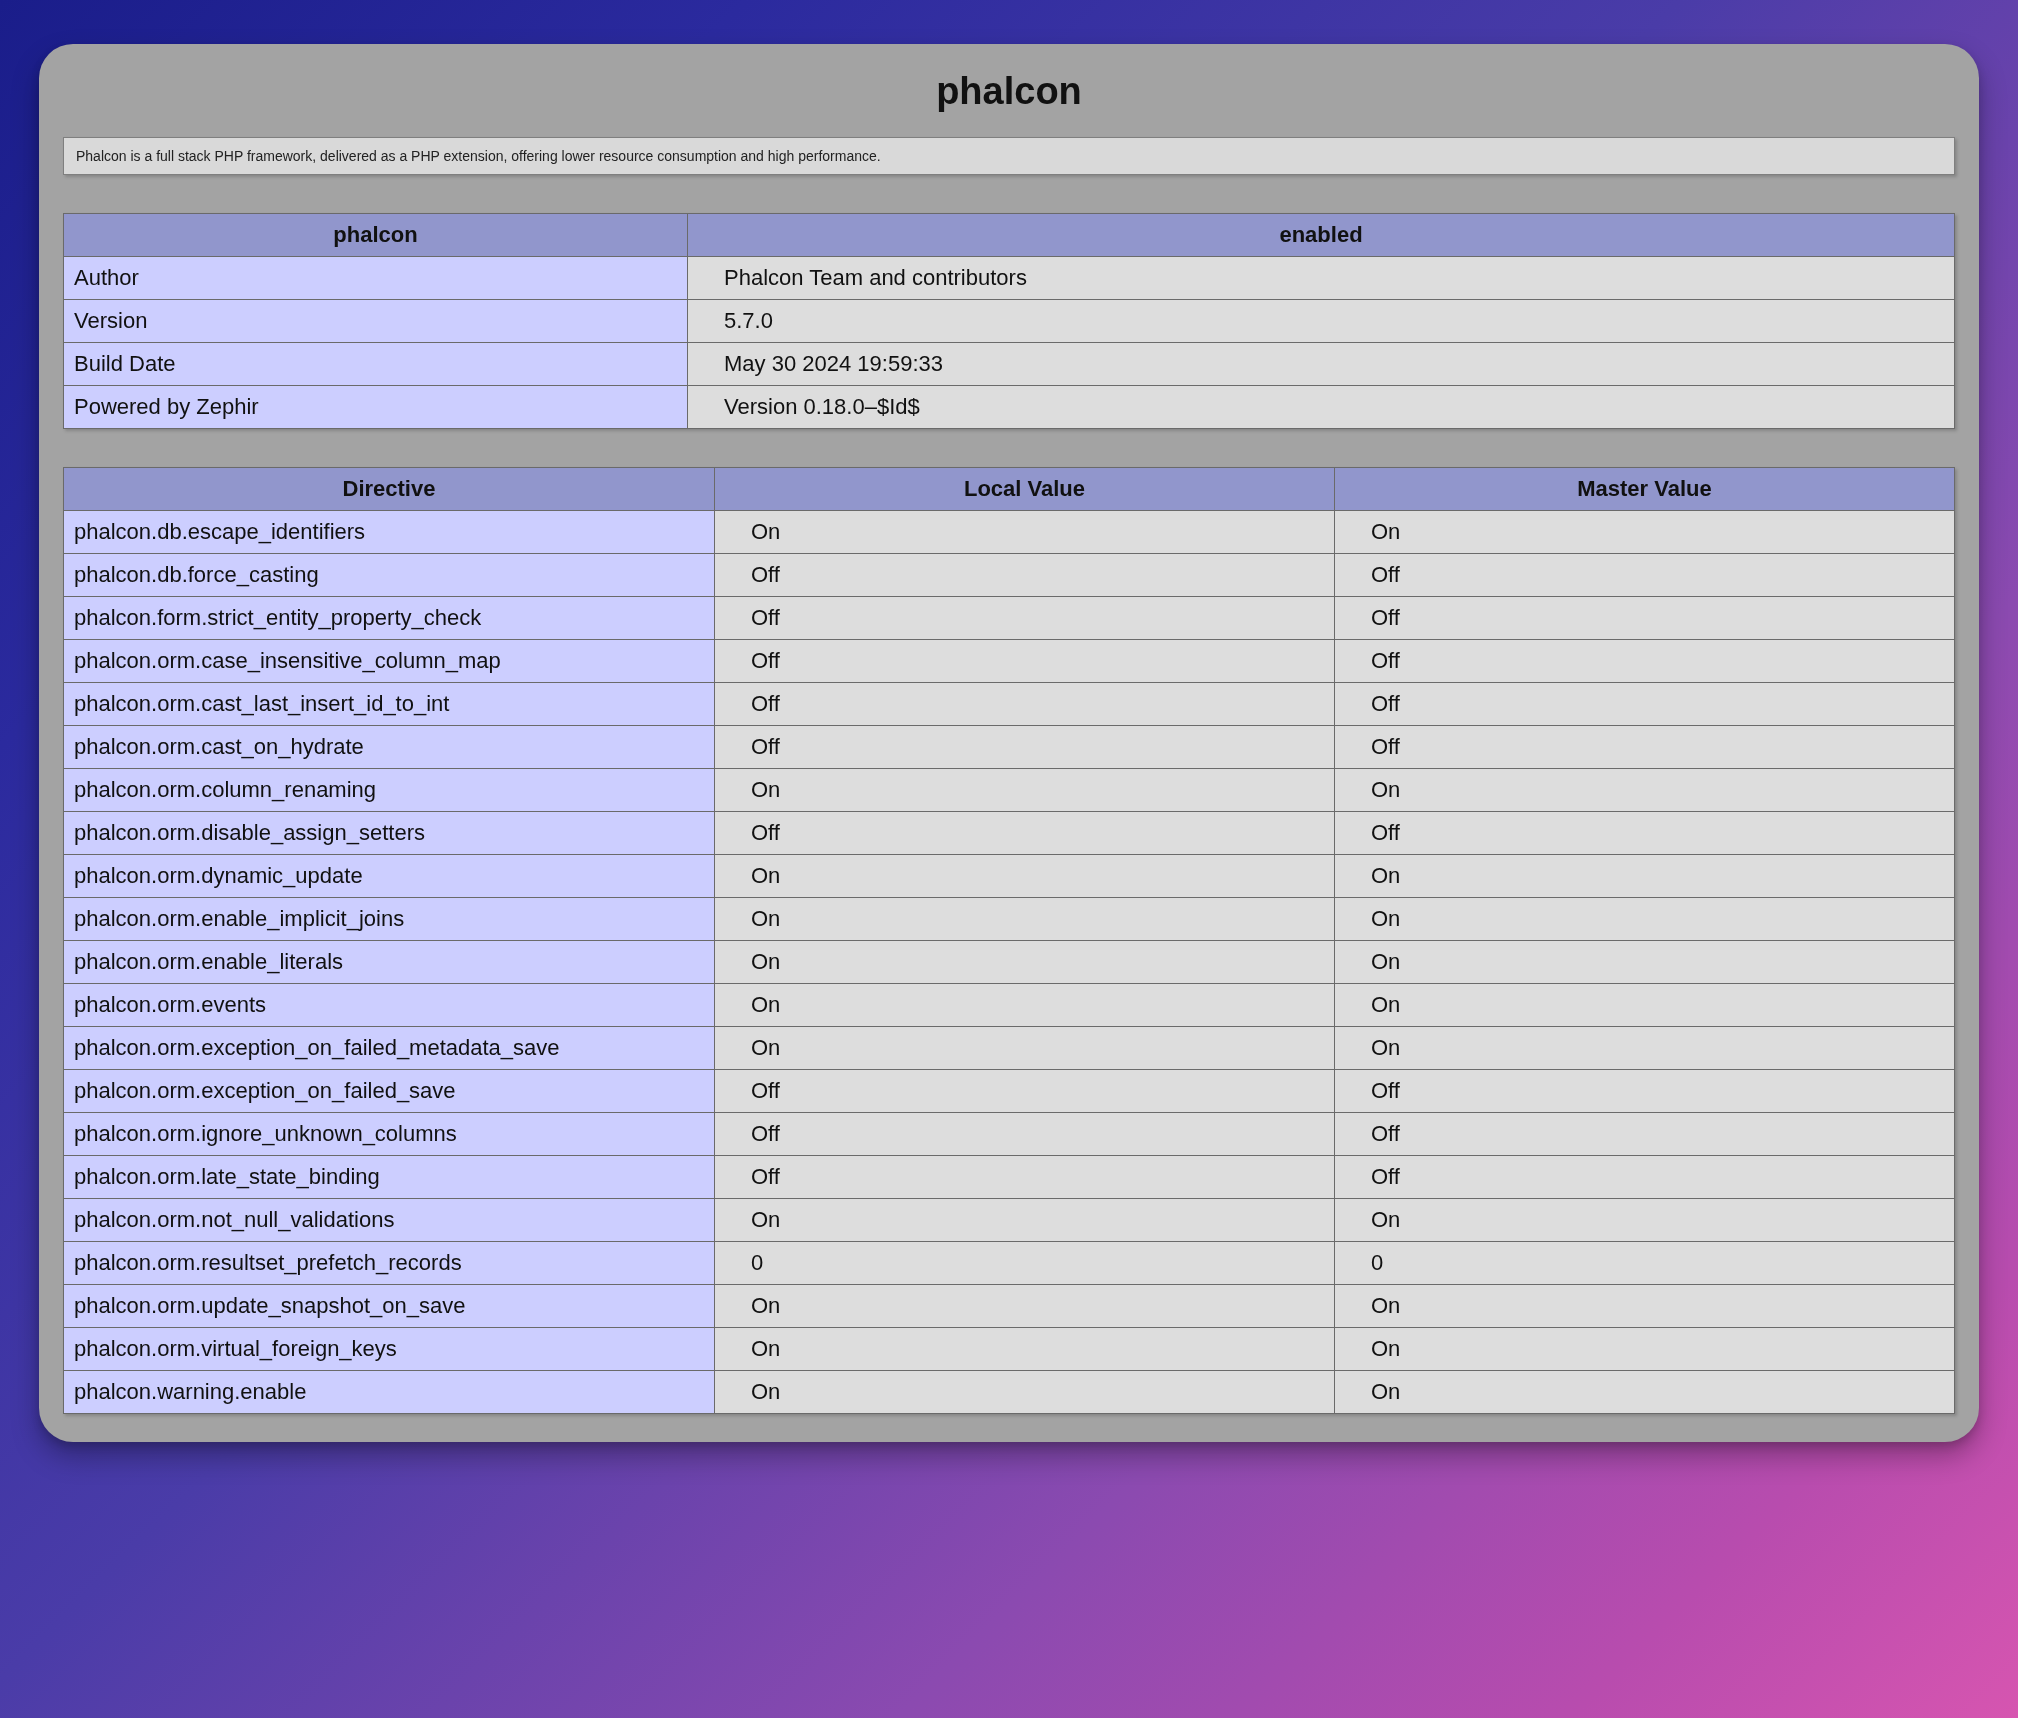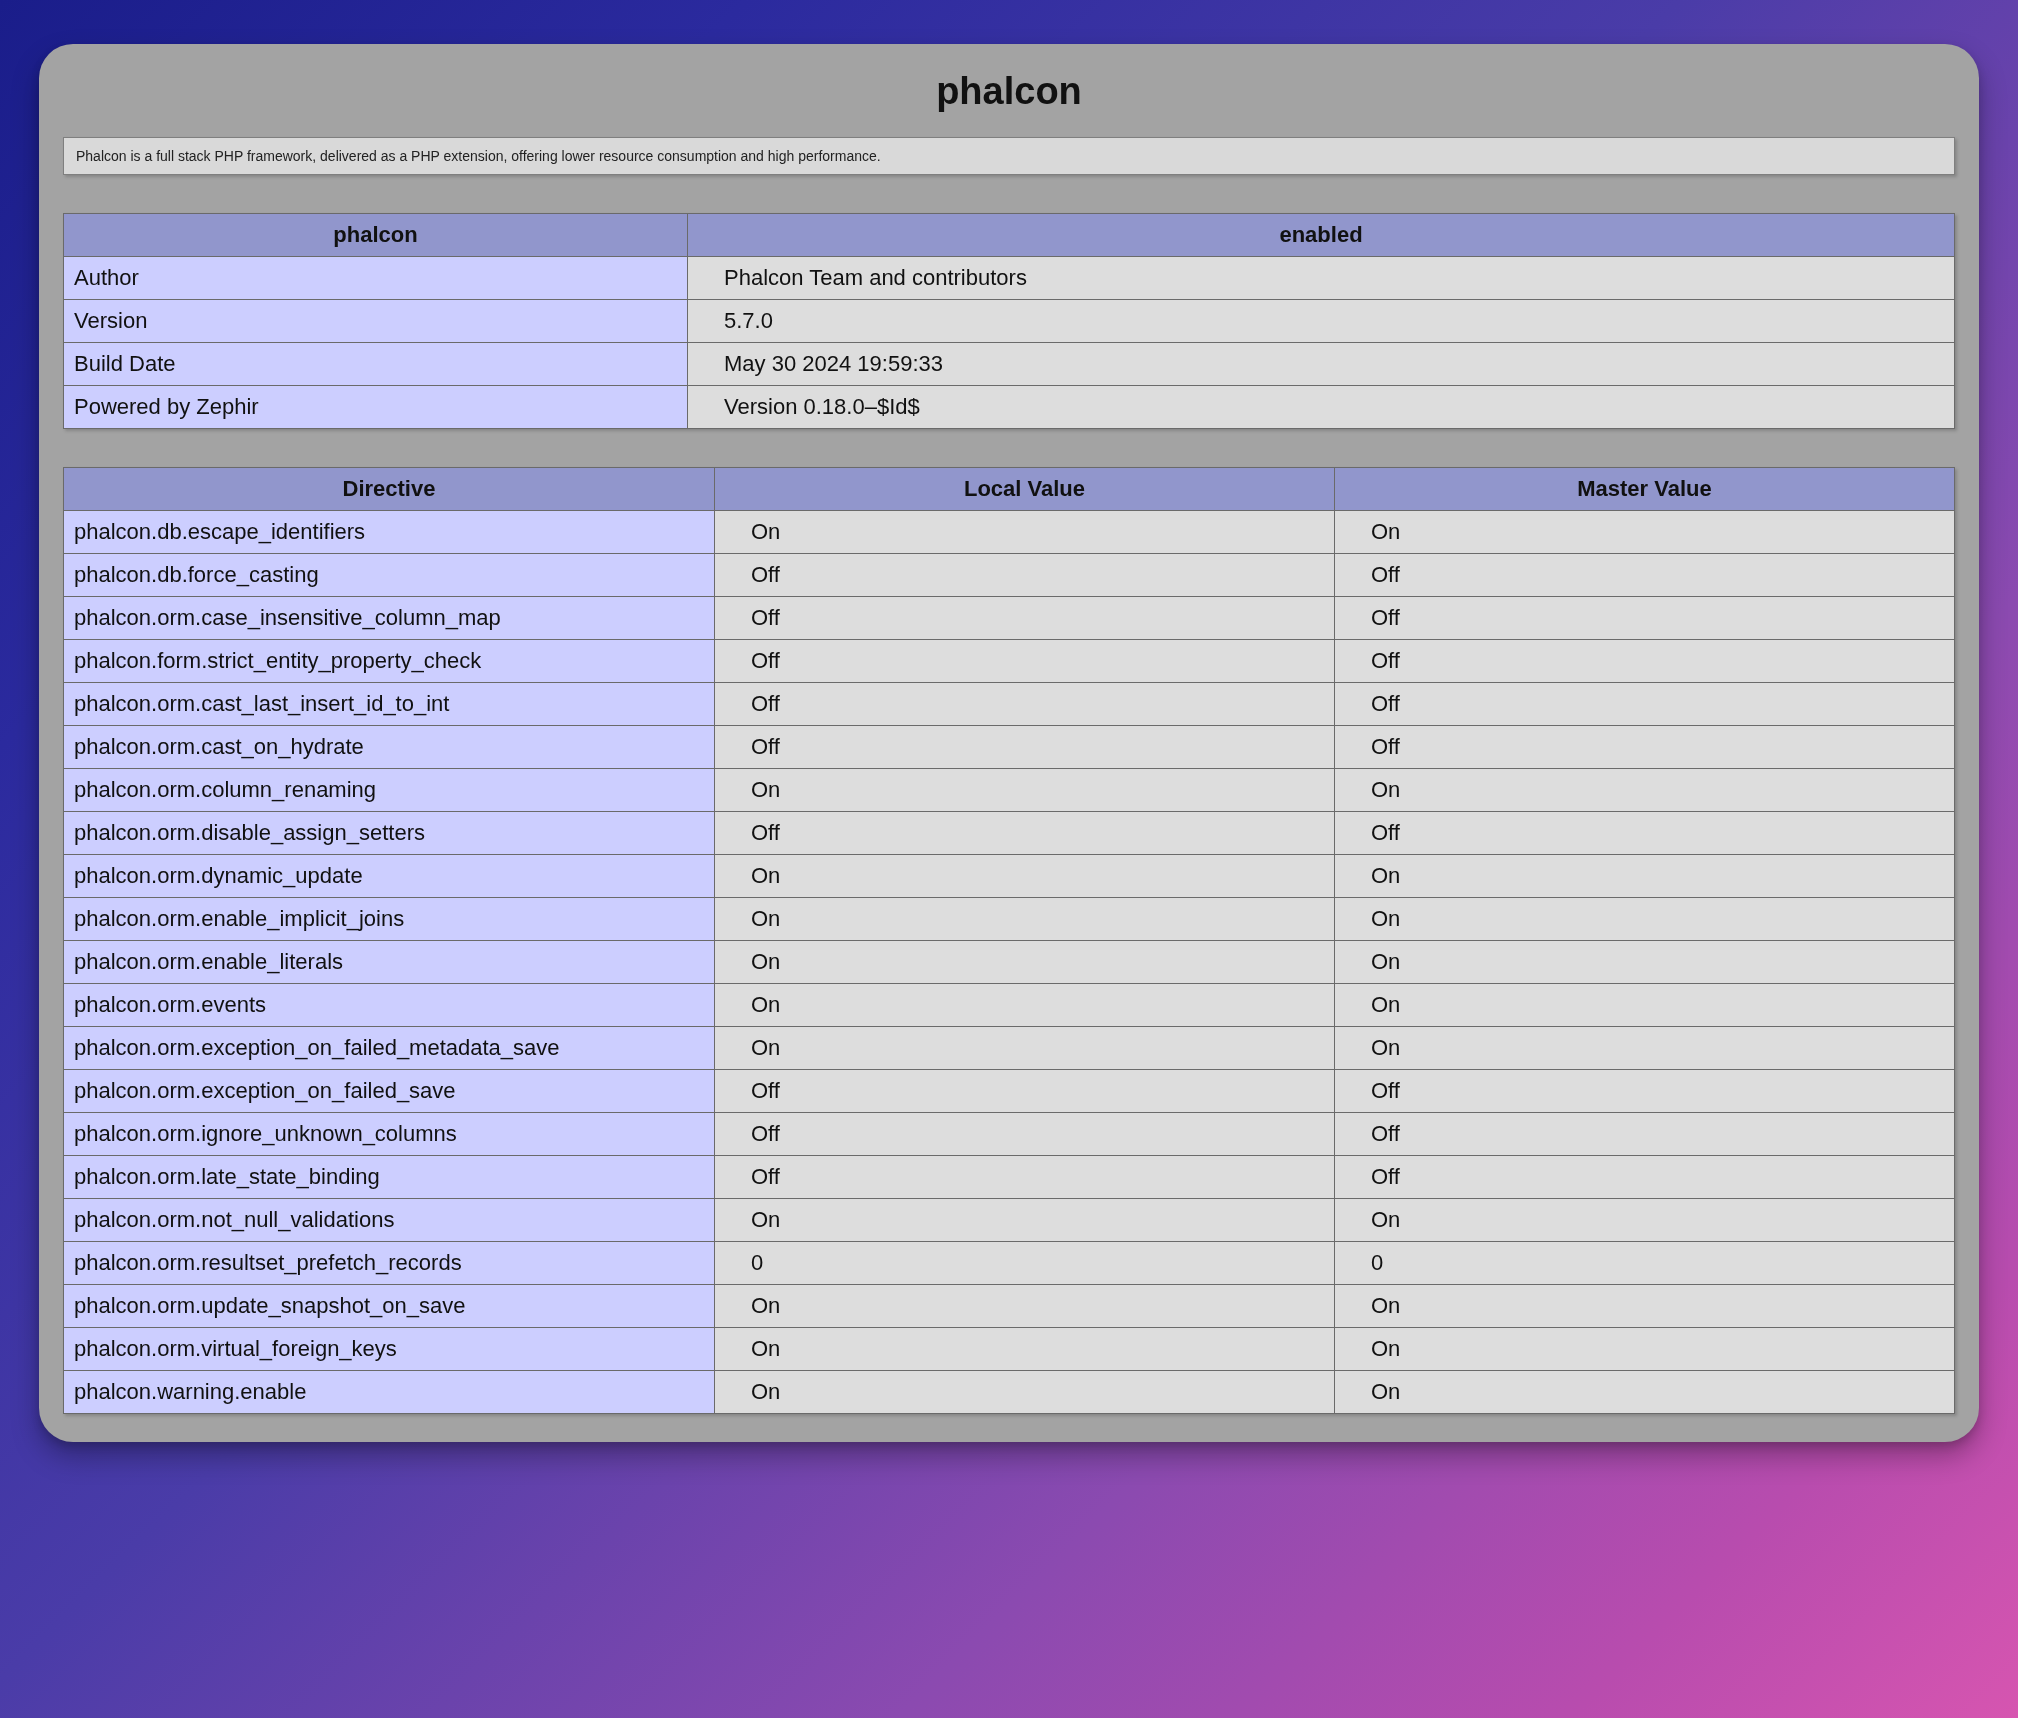--- a/index.html
+++ b/index.html
@@ -119,26 +119,26 @@
           <td class="k">phalcon.db.escape_identifiers</td>
           <td class="v">On</td>
           <td class="v">On</td>
         </tr>
         <tr>
           <td class="k">phalcon.db.force_casting</td>
           <td class="v">Off</td>
           <td class="v">Off</td>
         </tr>
         <tr>
+          <td class="k">phalcon.form.strict_entity_property_check</td>
+          <td class="v">Off</td>
+          <td class="v">Off</td>
+        </tr>
+        <tr>
           <td class="k">phalcon.orm.case_insensitive_column_map</td>
-          <td class="v">Off</td>
-          <td class="v">Off</td>
-        </tr>
-        <tr>
-          <td class="k">phalcon.form.strict_entity_property_check</td>
           <td class="v">Off</td>
           <td class="v">Off</td>
         </tr>
         <tr>
           <td class="k">phalcon.orm.cast_last_insert_id_to_int</td>
           <td class="v">Off</td>
           <td class="v">Off</td>
         </tr>
         <tr>
           <td class="k">phalcon.orm.cast_on_hydrate</td>

